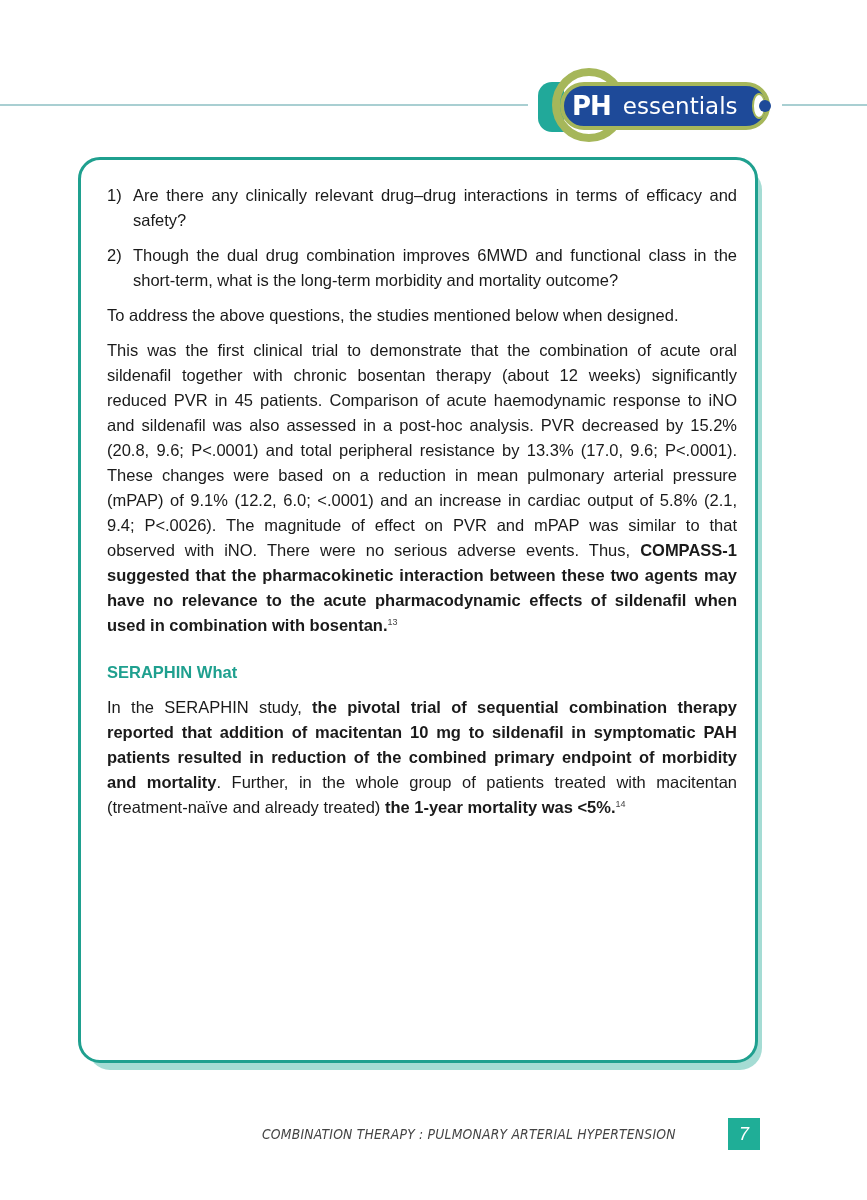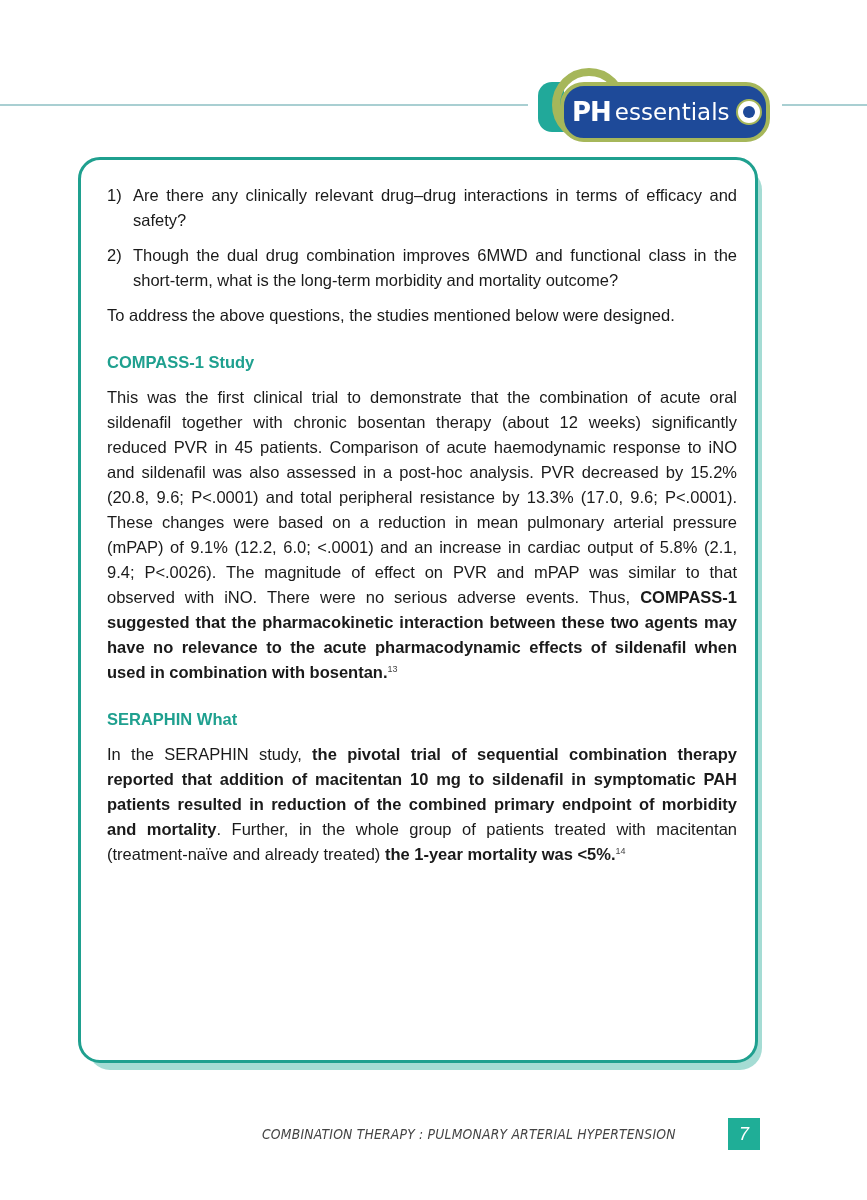--- a/index.html
+++ b/index.html
@@ -14,23 +14,23 @@
   .logo { position: absolute; left: 538px; top: 68px; width: 236px; height: 74px; }
   .logo .ring {
     position: absolute; left: 14px; top: 0; width: 74px; height: 74px; border-radius: 50%;
     border: 8px solid #a6b75a; box-sizing: border-box; background: transparent; z-index: 1;
   }
   .logo .teal-stripe {
     position: absolute; left: 0; top: 14px; width: 26px; height: 50px;
     background: #21a99a; border-radius: 14px 0 0 14px;
   }
   .logo .pill {
-    position: absolute; left: 22px; top: 14px; width: 210px; height: 60px;
+    position: absolute; left: 22px; top: 14px; width: 210px; height: 48px;
     background: #1e4a99; border-radius: 24px; border: 4px solid #a6b75a; box-sizing: border-box; z-index: 2;
-    display: flex; align-items: center; padding-left: 8px;
+    display: flex; align-items: center; padding-left: 8px; gap: 8px;
   }
   .logo .ph { font-family: "DejaVu Sans", sans-serif; font-weight: bold; font-size: 26px; color: #ffffff; letter-spacing: -1px; }
   .logo .ess { font-family: "DejaVu Sans", sans-serif; font-size: 23px; color: #ffffff; margin-left: 4px; }
   .logo .globe {
     width: 26px; height: 26px; border-radius: 50%; background: #ffffff; margin-left: 6px;
     position: relative; border: 2px solid #a6b75a; box-sizing: border-box;
   }
   .logo .globe::after { content: ""; position: absolute; left: 5px; top: 5px; width: 12px; height: 12px; border-radius: 50%; background: #1e4a99; }
 
   .card-shadow {
@@ -79,23 +79,22 @@
 <div class="card-shadow"></div>
 <div class="card"></div>
 
 <div class="content">
 
   <ol class="qlist">
     <li><span class="num">1)</span><span>Are there any clinically relevant drug–drug interactions in terms of efficacy and safety?</span></li>
     <li><span class="num">2)</span><span>Though the dual drug combination improves 6MWD and functional class in the short-term, what is the long-term morbidity and mortality outcome?</span></li>
   </ol>
 
-  <p>To address the above questions, the studies mentioned below were designed.</p>
+  <p>To address the above questions, the studies mentioned below when designed.</p>
 
-  <h2 class="section">COMPASS-1 Study</h2>
   <p><span>This was the first clinical trial to demonstrate that the combination of acute oral sildenafil together with chronic bosentan therapy (about 12 weeks) significantly reduced PVR in 45 patients. Comparison of acute haemodynamic response to iNO and sildenafil was also assessed in a post-hoc analysis. PVR decreased by 15.2% (20.8, 9.6; P&lt;.0001) and total peripheral resistance by 13.3% (17.0, 9.6; P&lt;.0001). These changes were based on a reduction in mean pulmonary arterial pressure (mPAP) of 9.1% (12.2, 6.0; &lt;.0001) and an increase in cardiac output of 5.8% (2.1, 9.4; P&lt;.0026). The magnitude of effect on PVR and mPAP was similar to that observed with iNO. There were no serious adverse events. Thus, </span><b>COMPASS-1 suggested that the pharmacokinetic interaction between these two agents may have no relevance to the acute pharmacodynamic effects of sildenafil when used in combination with bosentan.</b><sup>13</sup></p>
 
   <h2 class="section">SERAPHIN What</h2>
   <p><span>In the SERAPHIN study, </span><b>the pivotal trial of sequential combination therapy reported that addition of macitentan 10 mg to sildenafil in symptomatic PAH patients resulted in reduction of the combined primary endpoint of morbidity and mortality</b><span>. Further, in the whole group of patients treated with macitentan (treatment-naïve and already treated) </span><b>the 1-year mortality was &lt;5%.</b><sup>14</sup></p>
 </div>
 
 <div class="footer">
   <span class="title">COMBINATION THERAPY : PULMONARY ARTERIAL HYPERTENSION</span>
   <span class="page">7</span>
 </div>

